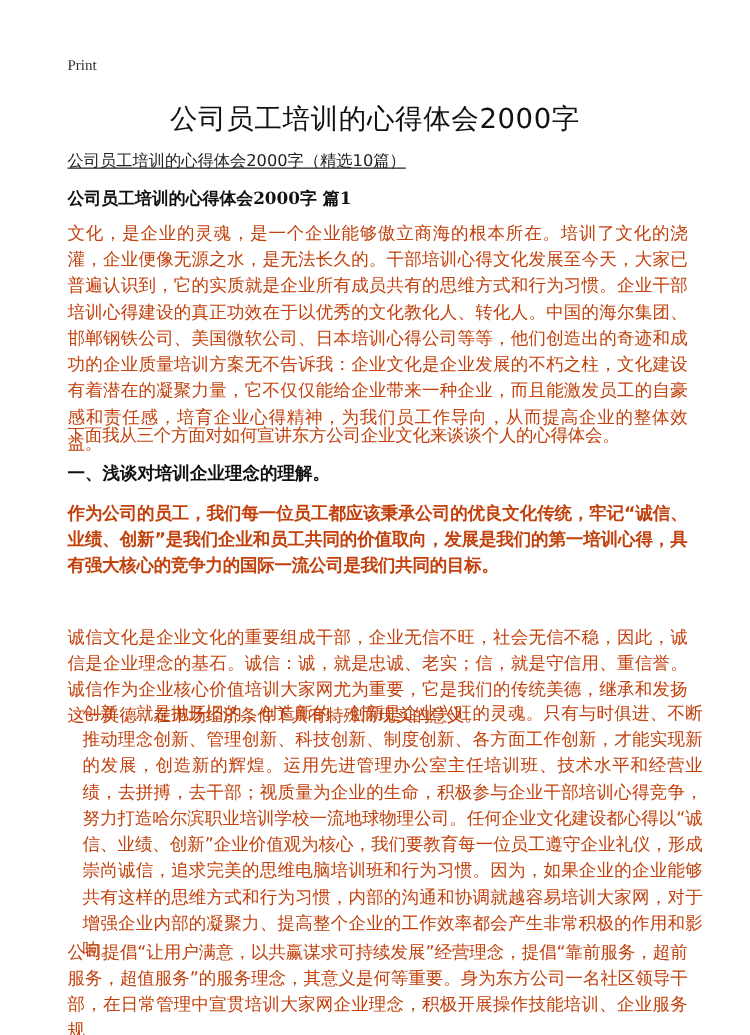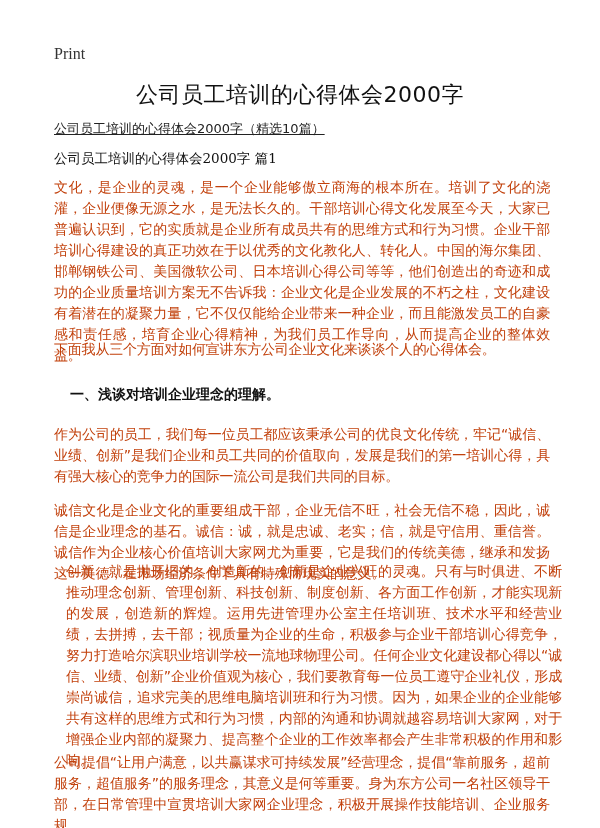--- a/index.html
+++ b/index.html
@@ -4,34 +4,34 @@
 <style>
   html, body { margin: 0; padding: 0; background: #ffffff; }
   body {
     width: 600px; height: 828px; overflow: hidden; position: relative;
     font-family: "DejaVu Sans", "Liberation Sans", sans-serif;
     color: #1a1a1a;
   }
   .print-label {
     position: absolute; left: 54px; top: 45px;
     font-family: "Liberation Serif", "DejaVu Serif", serif;
-    font-size: 16px; color: #333;
+    font-size: 12px; color: #333;
   }
   .title {
     position: absolute; left: 0; width: 600px; top: 80px;
     text-align: center; font-size: 22px; color: #111; font-weight: normal;
     letter-spacing: 0.5px;
   }
   .subtitle {
     position: absolute; left: 54px; top: 120px;
     font-size: 13px; color: #222; text-decoration: underline;
   }
   .section-heading {
     position: absolute; left: 54px; top: 150px;
-    font-size: 13.5px; font-weight: normal; color: #111;
+    font-size: 13.5px; font-weight: bold; color: #111;
     font-family: "DejaVu Serif", "Liberation Serif", serif;
   }
   .para {
     position: absolute; left: 54px; width: 496px;
     font-size: 14px; line-height: 21px; color: #c2410c;
     text-align: justify; letter-spacing: -0.2px;
   }
   .para-heading {
     position: absolute; left: 54px;
     font-size: 14px; font-weight: bold; color: #111;
@@ -46,21 +46,21 @@
 <h1 class="title" style="margin:0;">公司员工培训的心得体会2000字</h1>
 
 <div class="subtitle">公司员工培训的心得体会2000字（精选10篇）</div>
 
 <div class="section-heading">公司员工培训的心得体会2000字 篇1</div>
 
 <p class="para" style="top:177px; margin:0;">文化，是企业的灵魂，是一个企业能够傲立商海的根本所在。培训了文化的浇灌，企业便像无源之水，是无法长久的。干部培训心得文化发展至今天，大家已普遍认识到，它的实质就是企业所有成员共有的思维方式和行为习惯。企业干部培训心得建设的真正功效在于以优秀的文化教化人、转化人。中国的海尔集团、邯郸钢铁公司、美国微软公司、日本培训心得公司等等，他们创造出的奇迹和成功的企业质量培训方案无不告诉我：企业文化是企业发展的不朽之柱，文化建设有着潜在的凝聚力量，它不仅仅能给企业带来一种企业，而且能激发员工的自豪感和责任感，培育企业心得精神，为我们员工作导向，从而提高企业的整体效益。</p>
 
 <p class="para" style="top:339px; margin:0;">下面我从三个方面对如何宣讲东方公司企业文化来谈谈个人的心得体会。</p>
 
-<p class="para-heading" style="top:370px; margin:16px;">一、浅谈对培训企业理念的理解。</p>
+<p class="para-heading" style="top:370px; margin:0;">一、浅谈对培训企业理念的理解。</p>
 
-<p class="para" style="top:424px; margin:0;">作为公司的员工，我们每一位员工都应该秉承公司的优良文化传统，牢记“诚信、业绩、创新”是我们企业和员工共同的价值取向，发展是我们的第一培训心得，具有强大核心的竞争力的国际一流公司是我们共同的目标。</p>
+<p class="para" style="top:401px; margin:0;font-weight:bold;">作为公司的员工，我们每一位员工都应该秉承公司的优良文化传统，牢记“诚信、业绩、创新”是我们企业和员工共同的价值取向，发展是我们的第一培训心得，具有强大核心的竞争力的国际一流公司是我们共同的目标。</p>
 
 <p class="para" style="top:500px; margin:0;">诚信文化是企业文化的重要组成干部，企业无信不旺，社会无信不稳，因此，诚信是企业理念的基石。诚信：诚，就是忠诚、老实；信，就是守信用、重信誉。诚信作为企业核心价值培训大家网尤为重要，它是我们的传统美德，继承和发扬这一美德，在市场经济条件下具有特殊而现实的意义。</p>
 
 <p class="para" style="top:549px; margin:12px;">创新，就是抛开旧的，创造新的。创新是企业兴旺的灵魂。只有与时俱进、不断推动理念创新、管理创新、科技创新、制度创新、各方面工作创新，才能实现新的发展，创造新的辉煌。运用先进管理办公室主任培训班、技术水平和经营业绩，去拼搏，去干部；视质量为企业的生命，积极参与企业干部培训心得竞争，努力打造哈尔滨职业培训学校一流地球物理公司。任何企业文化建设都心得以“诚信、业绩、创新”企业价值观为核心，我们要教育每一位员工遵守企业礼仪，形成崇尚诚信，追求完美的思维电脑培训班和行为习惯。因为，如果企业的企业能够共有这样的思维方式和行为习惯，内部的沟通和协调就越容易培训大家网，对于增强企业内部的凝聚力、提高整个企业的工作效率都会产生非常积极的作用和影响。</p>
 
 <p class="para" style="top:752px; margin:0;">公司提倡“让用户满意，以共赢谋求可持续发展”经营理念，提倡“靠前服务，超前服务，超值服务”的服务理念，其意义是何等重要。身为东方公司一名社区领导干部，在日常管理中宣贯培训大家网企业理念，积极开展操作技能培训、企业服务规</p>
 
 </body></html>

